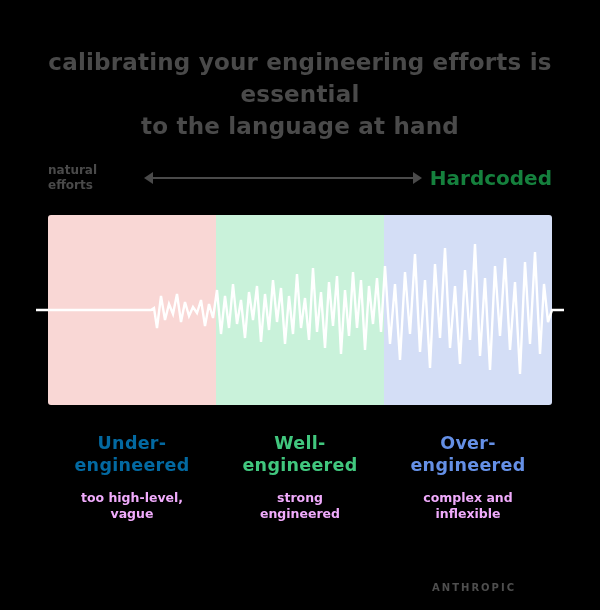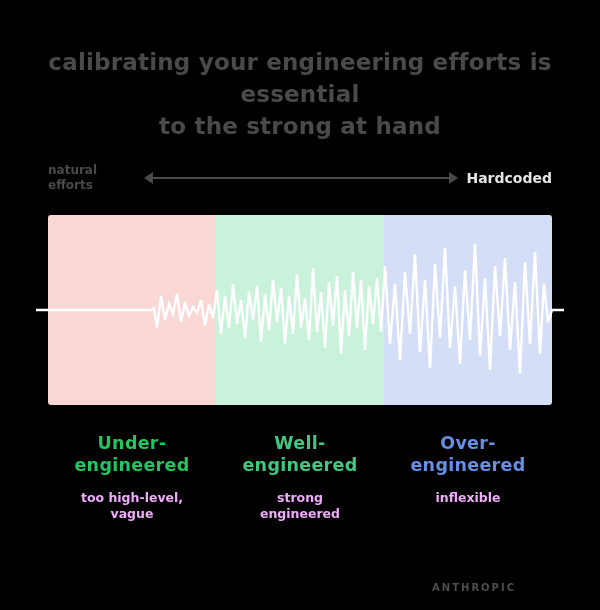--- a/index.html
+++ b/index.html
@@ -10,42 +10,42 @@
   
   .spectrum{position:absolute;top:156px;left:48px;width:504px;height:44px;
             display:flex;align-items:center;}
   .spec-left{color:#4a4a4a;font-size:12px;font-weight:bold;line-height:15px;
              text-align:left;width:88px;flex:0 0 auto;}
   .arrow{flex:1 1 auto;height:2.5px;background:#4a4a4a;margin:0 16px;position:relative;}
   .arrow::before,.arrow::after{content:"";position:absolute;top:-4.5px;width:0;height:0;
              border-top:6px solid transparent;border-bottom:6px solid transparent;}
   .arrow::before{left:-8px;border-right:9px solid #4a4a4a;}
   .arrow::after{right:-8px;border-left:9px solid #4a4a4a;}
-  .spec-right{color:#e5e5e5;font-size:14px;font-weight:bold;flex:0 0 auto;}
+  .spec-right{color:#15803d;font-size:20px;font-weight:bold;flex:0 0 auto;}
   
   .panel{position:absolute;top:215px;left:48px;width:504px;height:190px;display:flex;
          border-radius:3px;overflow:hidden;}
   .zone-band{flex:1 1 0;height:100%;}
   .wave-svg{position:absolute;top:215px;left:36px;width:528px;height:190px;pointer-events:none;}
   
   .labels-row{position:absolute;top:432px;left:48px;width:504px;display:flex;}
   .zone-col{flex:1 1 0;text-align:center;}
   .zone-label{font-size:17.5px;font-weight:bold;line-height:22px;letter-spacing:.3px;}
   .zone-caption{margin-top:14px;color:#f0abfc;font-size:12.5px;font-weight:bold;line-height:16px;}
   .watermark{position:absolute;right:52px;bottom:17px;color:#4e4e4e;font-size:10px;
              font-weight:bold;letter-spacing:2px;margin-top:16px;}
 </style>
 </head>
 <body>
 
 <div class="stage" style="background: rgb(0, 0, 0);">
 
   <div class="title">
     <div>calibrating your engineering efforts is essential</div>
-    <div>to the strong at hand</div>
+    <div>to the language at hand</div>
   </div>
 
   <div class="spectrum">
     <div class="spec-left">
       <div>natural</div>
       <div>efforts</div>
     </div>
     <div class="arrow"></div>
     <div class="spec-right">Hardcoded</div>
   </div>
@@ -55,21 +55,21 @@
     <div class="zone-band" style="background: rgb(201, 242, 218);"></div>
     <div class="zone-band" style="background: rgb(212, 222, 246);"></div>
   </div>
 
   <svg class="wave-svg" viewBox="0 0 528 190">
     <polyline id="wave-polyline" fill="none" stroke-linejoin="miter" stroke-linecap="round" points="0,95 60,95 115,95 118,93 121,113 125,81 129,105 133,89 137,99 141,79 145,107 149,87 153,101 157,92 161,98 165,85 169,111 173,89 177,103 181,75 185,119 189,81 193,113 197,69 201,109 205,85 209,123 213,77 217,105 221,71 225,127 229,79 233,115 237,65 241,107 245,73 249,129 253,81 257,119 261,59 265,113 269,83 273,125 277,53 281,117 285,77 289,133 293,67 297,111 301,61 305,139 309,75 313,121 317,57 321,113 325,65 329,135 333,71 337,109 341,63 345,117 349,51 354,129 359,69 364,145 369,57 374,119 379,39 384,137 389,65 394,153 399,49 404,123 409,33 414,133 419,71 424,149 429,55 434,125 439,29 444,141 449,63 454,155 459,51 464,121 469,43 474,135 479,67 484,159 489,47 494,129 499,37 504,139 508,69 512,107 516,95 528,95" stroke="#ffffff" stroke-width="2.4"></polyline>
   </svg>
 
   <div class="labels-row">
     <div class="zone-col">
-      <div class="zone-label" style="color: #22c55e;">
+      <div class="zone-label" style="color: #0369a1;">
         <div>Under-</div>
         <div>engineered</div>
       </div>
       <div class="zone-caption">
         <div>too high-level,</div>
         <div>vague</div>
       </div>
     </div>
     <div class="zone-col">
       <div class="zone-label" style="color: rgb(65, 199, 126);">
@@ -80,20 +80,21 @@
         <div>strong</div>
         <div>engineered</div>
       </div>
     </div>
     <div class="zone-col">
       <div class="zone-label" style="color: rgb(101, 144, 230);">
         <div>Over-</div>
         <div>engineered</div>
       </div>
       <div class="zone-caption">
+        <div>complex and</div>
         <div>inflexible</div>
       </div>
     </div>
   </div>
 
   <div class="watermark">ANTHROPIC</div>
 
 </div>
 
 </body></html>

